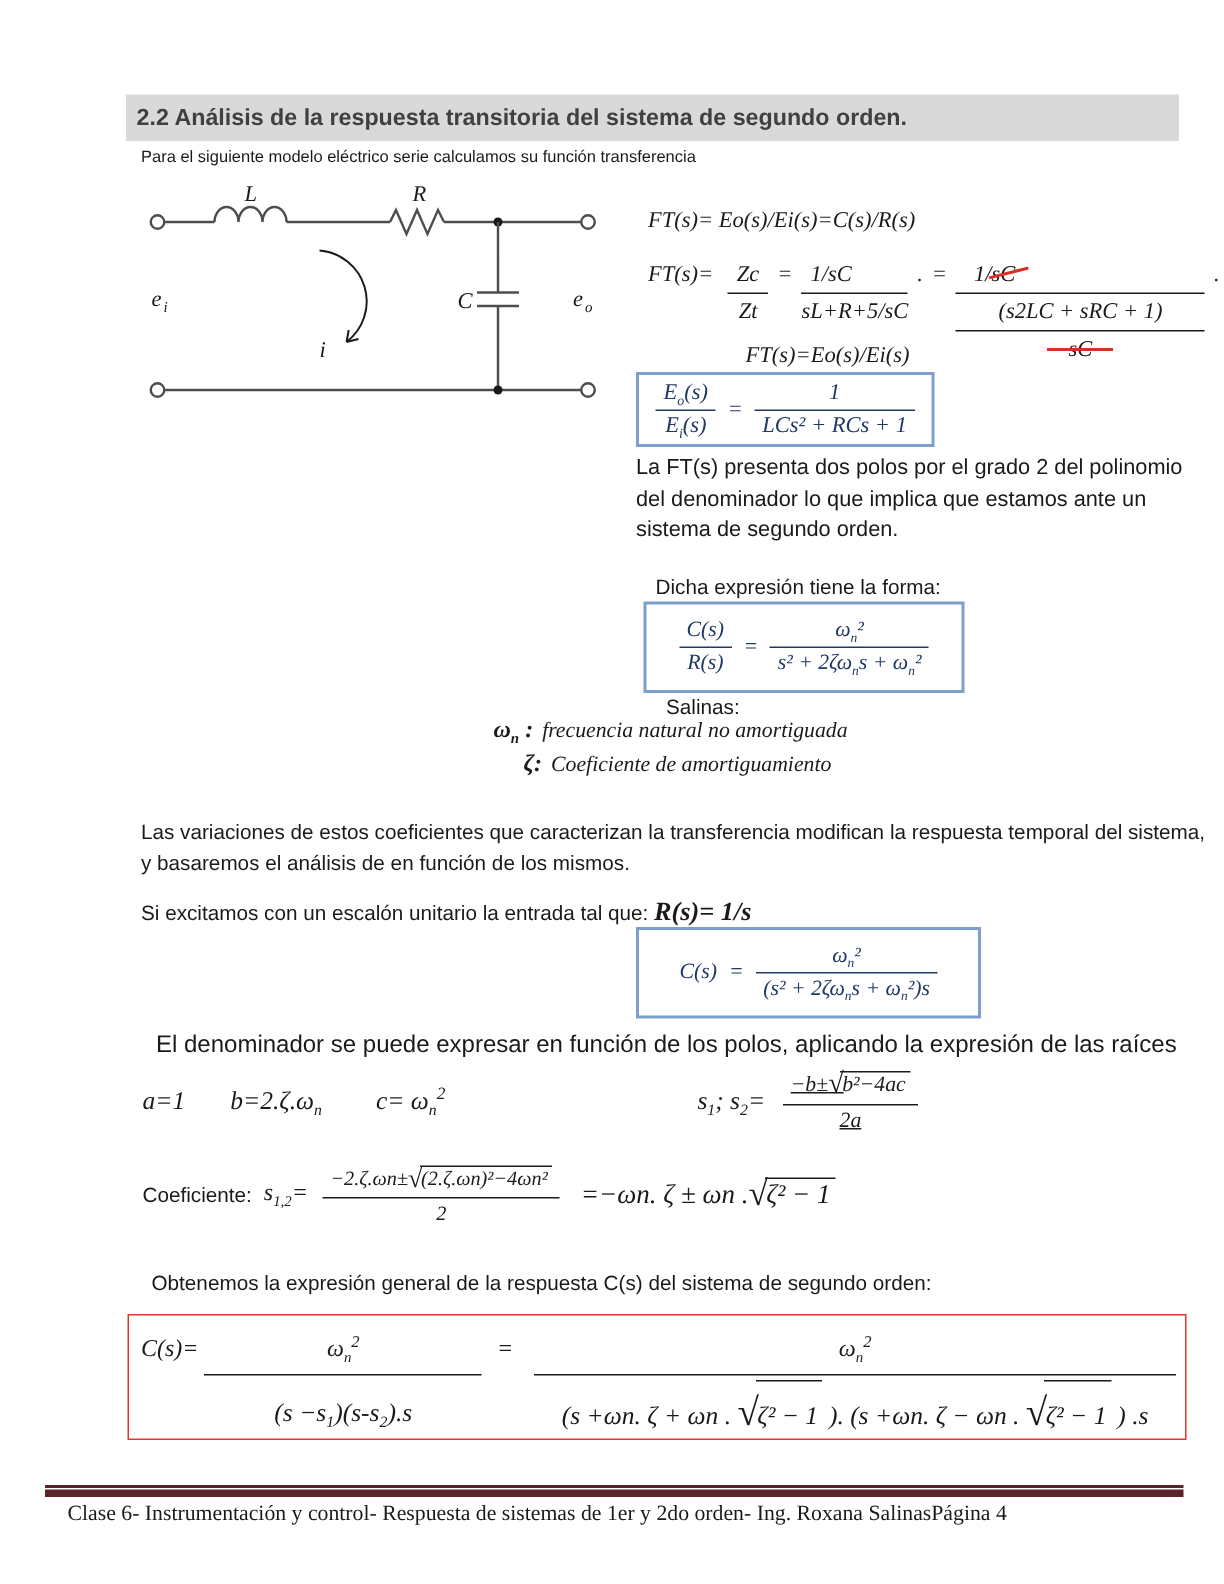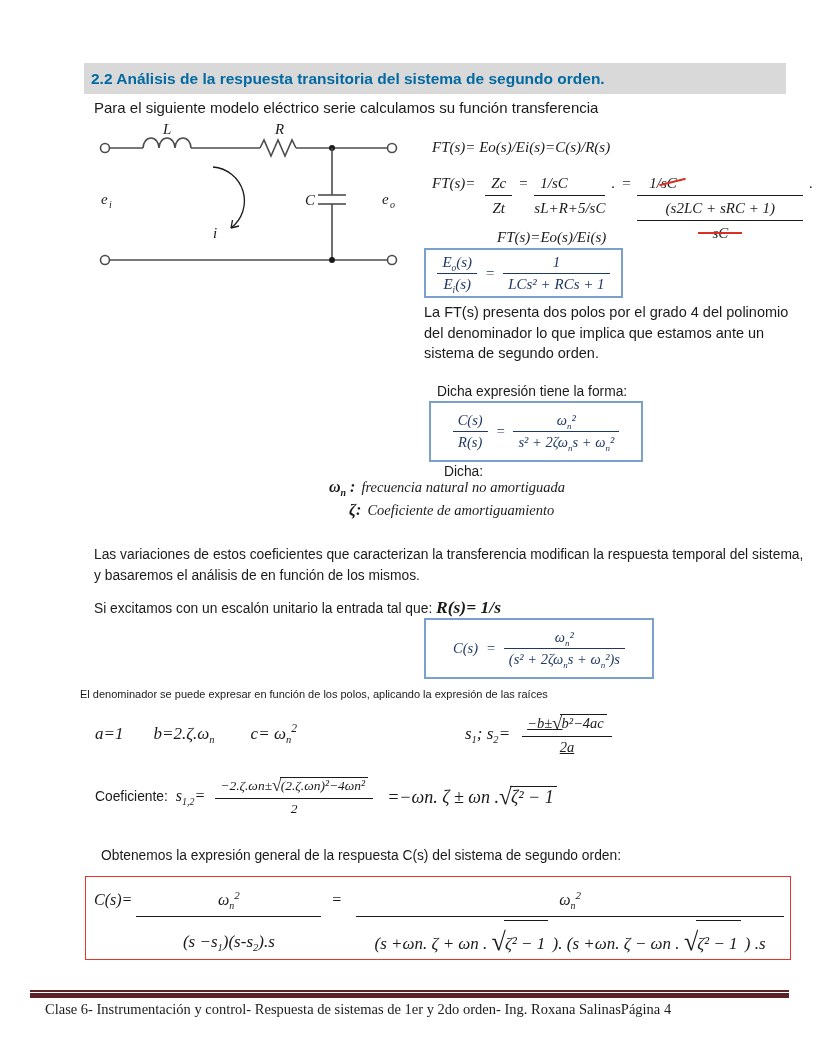--- a/index.html
+++ b/index.html
@@ -6,22 +6,22 @@
   .page{position:relative;width:816px;height:1056px;background:#ffffff;overflow:hidden;
         font-family:"Liberation Sans",sans-serif;color:#1a1a1a;}
   .abs{position:absolute;}
   .sans{font-family:"Liberation Sans",sans-serif;}
   .math{font-family:"Liberation Serif","DejaVu Serif",serif;font-style:italic;}
   sub{font-size:0.62em;line-height:0;}
   sup{font-size:0.68em;line-height:0;}
 
   
   .title-bar{position:absolute;left:84px;top:63px;width:702px;height:31px;background:#d9d9d9;
-             font-weight:bold;font-size:15.5px;line-height:31px;padding-left:7px;box-sizing:border-box;color:#0369a1;}
-  .intro{left:94px;top:99px;font-size:15px;text-align:center;}
+             font-weight:bold;font-size:15.5px;line-height:31px;padding-left:7px;box-sizing:border-box;color:#404040;}
+  .intro{left:94px;top:99px;font-size:11px;text-align:center;}
 
   
   .circuit{left:95px;top:120px;}
   .cwire{stroke:#4d4d4d;stroke-width:1.6;fill:none;}
   .cterm{stroke:#4d4d4d;stroke-width:1.6;fill:#ffffff;}
   .cdot{fill:#1a1a1a;}
   .clabel{font-family:"Liberation Serif","DejaVu Serif",serif;font-style:italic;font-size:15px;fill:#1a1a1a;}
   .csub{font-size:10px;}
   .carc{stroke:#1a1a1a;stroke-width:1.3;fill:none;}
 
@@ -58,21 +58,21 @@
 
   .polos{left:424px;top:302px;width:375px;font-size:14.5px;line-height:20.5px;}
   .dicha{left:437px;top:384px;font-size:13.8px;}
   .siendo{left:444px;top:464px;font-size:13.8px;}
   .defrow{display:flex;align-items:baseline;gap:6px;}
   .sym{font-family:"Liberation Serif","DejaVu Serif",serif;font-style:italic;font-weight:bold;font-size:16px;}
   .desc{font-size:14.5px;}
   .variaciones{left:94px;top:544px;width:710px;font-size:13.8px;line-height:21px;}
   .escalon{left:94px;top:597px;font-size:13.8px;}
   .stepformula{font-family:"Liberation Serif","DejaVu Serif",serif;font-style:italic;font-weight:bold;font-size:17.5px;}
-  .denomline{left:80px;top:688px;font-size:11px;}
+  .denomline{left:104px;top:688px;font-size:16px;}
 
   .rootsrow{left:95px;top:712px;display:flex;align-items:center;font-size:17px;}
   .rootsrow .vfrac{font-size:14.5px;text-decoration:underline;}
   .reemplrow{left:95px;top:775px;display:flex;align-items:center;}
   .reemplrow .rlabel{font-size:13.8px;margin-right:8px;}
   .reemplrow .rs{font-size:16px;margin-right:10px;}
   .reemplrow .vfrac{font-size:13.5px;margin-right:14px;}
   .reempl-rhs{font-size:18px;}
   .obtenemos{left:101px;top:848px;font-size:13.8px;}
 
@@ -166,37 +166,37 @@
       <span class="num">E<sub>o</sub>(s)</span>
       <span class="den">E<sub>i</sub>(s)</span>
     </span>
     <span>=</span>
     <span class="vfrac">
       <span class="num">1</span>
       <span class="den">LCs² + RCs + 1</span>
     </span>
   </div>
 
-  <div class="abs polos sans">La FT(s) presenta dos polos por el grado 4 del polinomio del denominador lo que implica que estamos ante un sistema de segundo orden.</div>
+  <div class="abs polos sans">La FT(s) presenta dos polos por el grado 2 del polinomio del denominador lo que implica que estamos ante un sistema de segundo orden.</div>
 
   <div class="abs dicha sans">Dicha expresión tiene la forma:</div>
 
   <div class="bluebox" style="left:429px;top:401px;width:214px;height:61px;font-size:14.5px;">
     <span class="vfrac">
       <span class="num">C(s)</span>
       <span class="den">R(s)</span>
     </span>
     <span>=</span>
     <span class="vfrac">
       <span class="num">ω<sub>n</sub>²</span>
       <span class="den">s² + 2ζω<sub>n</sub>s + ω<sub>n</sub>²</span>
     </span>
   </div>
 
-  <div class="abs siendo sans">Dicha:</div>
+  <div class="abs siendo sans">Salinas:</div>
 
   <div class="abs defrow" style="left:329px;top:478px;">
     <span class="sym">ω<sub>n</sub> :</span>
     <span class="desc math">frecuencia natural no amortiguada</span>
   </div>
 
   <div class="abs defrow" style="left:349px;top:501px;">
     <span class="sym">ζ:</span>
     <span class="desc math">Coeficiente de amortiguamiento</span>
   </div>

